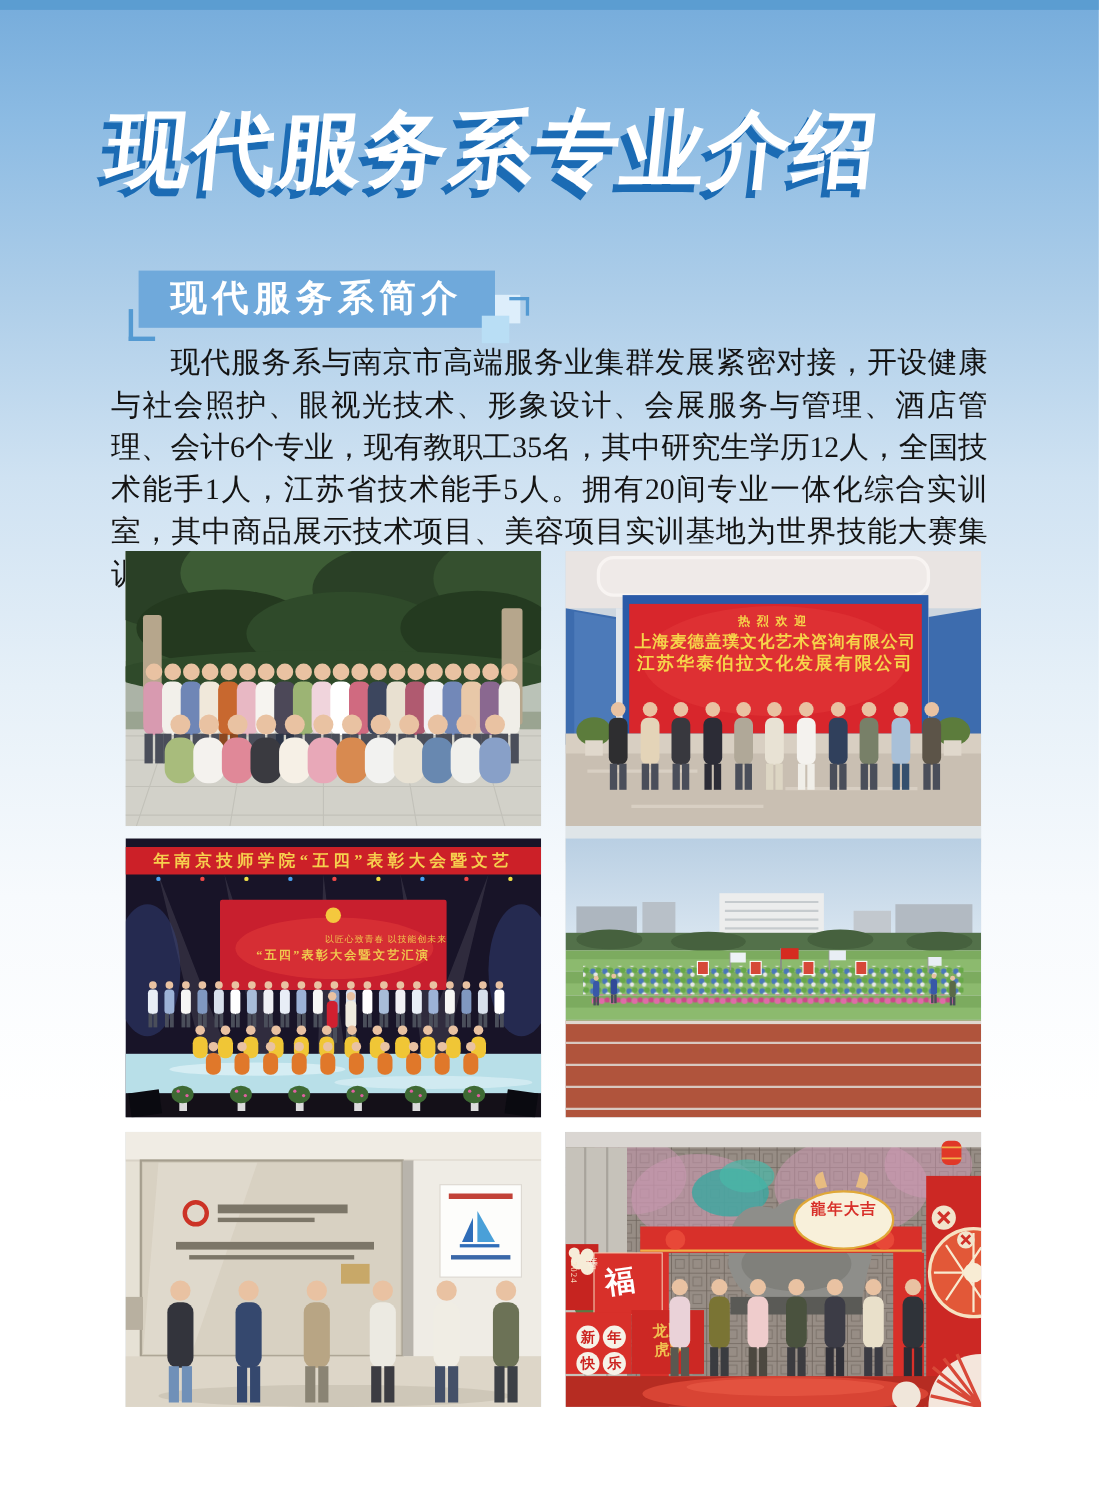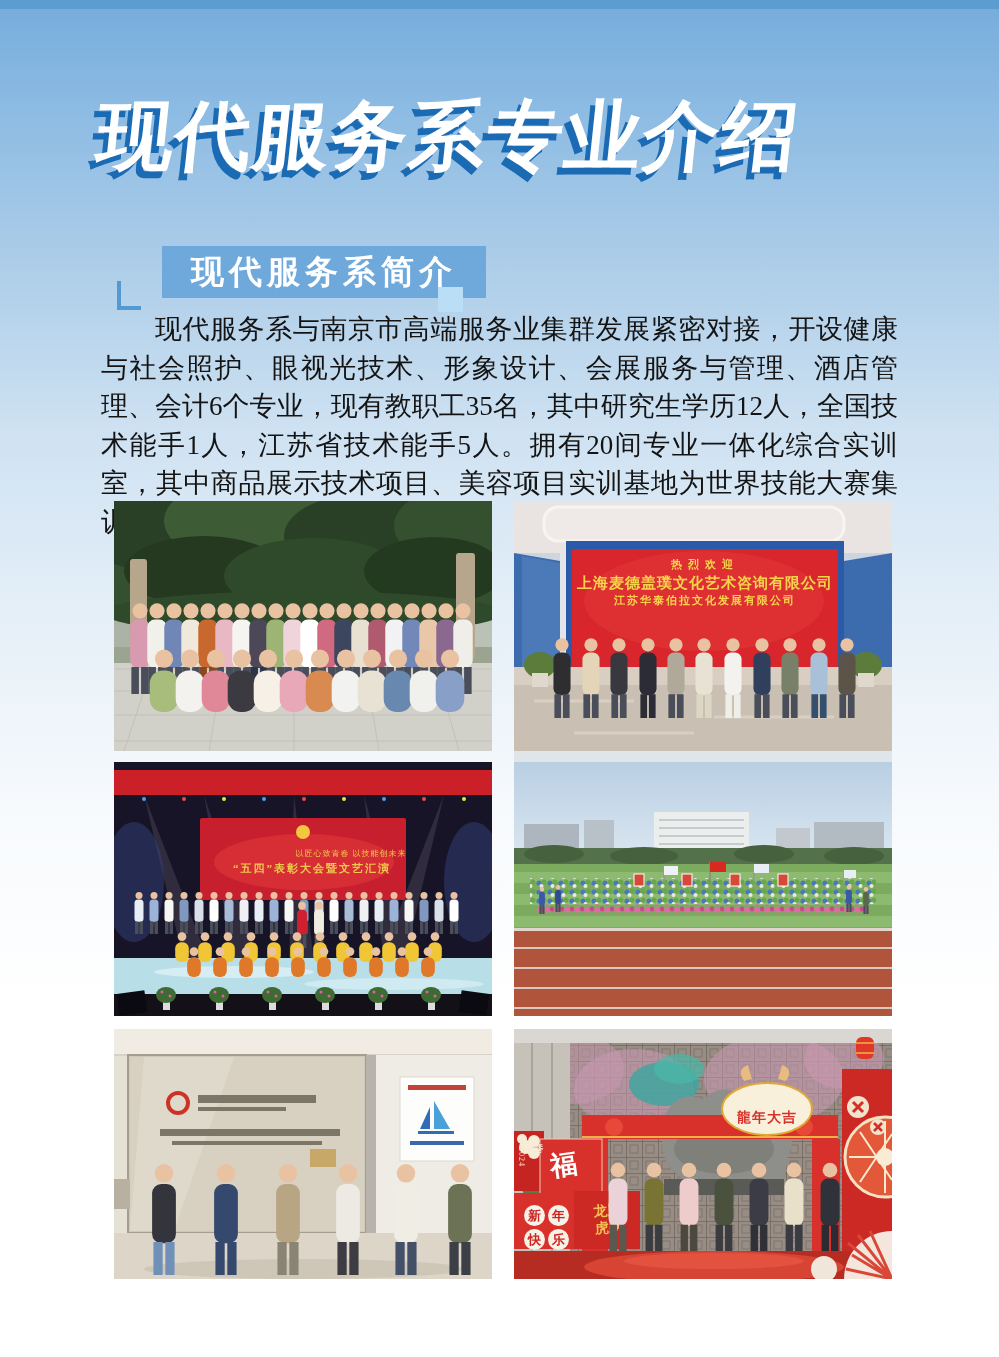--- a/index.html
+++ b/index.html
@@ -4,21 +4,21 @@
 <style>
   html,body{margin:0;padding:0;background:#fff;}
   .page{position:relative;width:999px;height:1357px;overflow:hidden;
     font-family:"Liberation Serif",serif;
     background:linear-gradient(180deg,#76acdb 0%,#8cbbe3 8%,#aecee9 20%,#cfe2f2 32%,#e6f0f8 46%,#f7fafd 60%,#ffffff 74%);}
   .top-strip{position:absolute;top:0;left:0;width:100%;height:9px;background:#5b9dd1;}
   .main-title{position:absolute;left:92px;top:86px;margin:0;font-size:76px;font-weight:bold;color:#ffffff;
     letter-spacing:2px;white-space:nowrap;transform:skewX(-6deg);transform-origin:left bottom;
     text-shadow:-5px 7px 0 #1b6bb4;}
   .header-box{position:absolute;left:126px;top:246px;width:324px;height:52px;background:#6fa9db;
-    color:#ffffff;font-size:33px;font-weight:bold;text-align:center;line-height:52px;letter-spacing:5px;margin-left:36px;}
+    color:#ffffff;font-size:33px;font-weight:bold;text-align:center;line-height:52px;letter-spacing:5px;}
   .bracket-bl{position:absolute;left:117px;top:281px;width:20px;height:25px;
     border-left:4px solid #549ad2;border-bottom:4px solid #549ad2;}
   .deco-square-light{position:absolute;left:447px;top:268px;width:26px;height:26px;background:#ddeefb;}
   .corner-tr{position:absolute;left:463px;top:270px;width:15px;height:14px;
     border-top:3px solid #549ad2;border-right:3px solid #549ad2;}
   .deco-square{position:absolute;left:438px;top:287px;width:25px;height:25px;background:#b9def5;}
   .intro{position:absolute;left:101px;top:310px;width:797px;margin:0;font-size:27px;line-height:38.6px;
     color:#141414;text-align:justify;text-indent:2em;}
   .photo{position:absolute;overflow:hidden;background:#dfe5e8;}
   #ph1{left:114px;top:501px;width:378px;height:250px;}
@@ -28,28 +28,28 @@
   #ph5{left:114px;top:1029px;width:378px;height:250px;}
   #ph6{left:514px;top:1029px;width:378px;height:250px;}
   .photo svg{position:absolute;left:0;top:0;display:block;}
   .photo .scene{z-index:1;}
   .ov{position:absolute;z-index:2;}
   .photo .people{z-index:3;}
   
   .p2t{left:55px;width:272px;text-align:center;color:#f6d44a;font-weight:bold;}
   .p2l1{top:56px;font-size:11px;letter-spacing:6px;}
   .p2l2{top:73px;font-size:15px;letter-spacing:1px;}
-  .p2l3{top:92px;font-size:11px;letter-spacing:2px;}
+  .p2l3{top:92px;font-size:16px;letter-spacing:2px;}
   
   .p3banner{left:0;top:10px;width:378px;height:24px;line-height:22px;text-align:center;color:#f6cf4e;
     font-weight:bold;font-size:15px;letter-spacing:4px;white-space:nowrap;overflow:hidden;}
   .p3slogan{left:86px;top:86px;width:206px;text-align:center;color:#f0c84e;font-size:8px;letter-spacing:1px;margin-left:48px;}
   .p3title{left:86px;top:99px;width:224px;text-align:center;color:#f0c84e;font-weight:bold;font-size:11px;letter-spacing:2px;}
   
-  .p6sign{left:210px;top:80px;width:86px;text-align:center;color:#d8302a;font-weight:bold;font-size:14px;letter-spacing:1px;}
+  .p6sign{left:210px;top:62px;width:86px;text-align:center;color:#d8302a;font-weight:bold;font-size:14px;letter-spacing:1px;}
   .p6fu{left:36px;top:118px;font-size:27px;font-weight:bold;color:#fff;transform:rotate(-8deg);}
   .gc{position:absolute;z-index:2;width:21px;height:21px;border-radius:50%;background:#f6f2e8;color:#cc2420;
     font-size:13px;font-weight:bold;text-align:center;line-height:21px;}
   .p6slogan{left:76px;top:173px;width:36px;font-size:14px;line-height:17px;color:#f0c050;font-weight:bold;transform:rotate(-5deg);text-align:center;}
   .p6year{left:3px;top:118px;font-size:8px;color:#f8e0c0;writing-mode:vertical-rl;letter-spacing:1px;}
   .p6side{left:18px;top:106px;font-size:9px;color:#f8f0e0;writing-mode:vertical-rl;letter-spacing:2px;}
 </style>
 </head>
 <body>
 
@@ -252,20 +252,21 @@
         <g transform="translate(317,0)">
             <rect x="-3" y="236" width="7" height="12" fill="#dcdcdc"></rect>
             <ellipse cx="0" cy="233" rx="10" ry="8" fill="#3e6a34"></ellipse>
             <circle cx="-4" cy="230" r="1.5" fill="#e060a0"></circle>
             <circle cx="4" cy="234" r="1.5" fill="#e060a0"></circle>
           </g>
       </g>
       <rect x="4" y="230" width="28" height="22" fill="#0a0a10" transform="rotate(-8 18 241)"></rect>
       <rect x="346" y="230" width="28" height="22" fill="#0a0a10" transform="rotate(8 360 241)"></rect>
     </svg>
+    <div class="ov p3banner">年南京技师学院“五四”表彰大会暨文艺</div>
     <div class="ov p3slogan">以匠心致青春  以技能创未来</div>
     <div class="ov p3title">“五四”表彰大会暨文艺汇演</div>
     <svg class="people" width="378" height="254">
       <g>
         <use href="#ps" transform="translate(25,172) scale(0.5)" style="color:#e8eef6"></use>
         <use href="#ps" transform="translate(40,172) scale(0.5)" style="color:#9cb2d6"></use>
         <use href="#ps" transform="translate(55,172) scale(0.5)" style="color:#f6f6f4"></use>
         <use href="#ps" transform="translate(70,172) scale(0.5)" style="color:#8098c0"></use>
         <use href="#ps" transform="translate(85,172) scale(0.5)" style="color:#d8e0ec"></use>
         <use href="#ps" transform="translate(100,172) scale(0.5)" style="color:#ffffff"></use>

